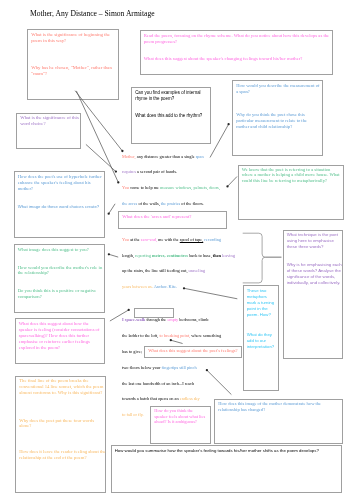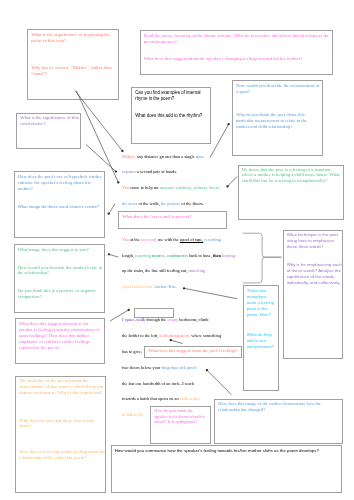--- a/index.html
+++ b/index.html
@@ -24,20 +24,21 @@
 .pl{position:absolute;white-space:nowrap;font-size:4.35px;}
 .pl span{white-space:pre;}
 .u{text-decoration:underline}
 .b{font-weight:bold}
 svg#arrows{position:absolute;left:0;top:0;width:354px;height:500px;}
 </style>
 </head>
 <body>
 
 <div class="page">
+  <div id="title">Mother, Any Distance – Simon Armitage</div>
   <div class="box f-serif" style="left:27px;top:29px;width:92px;height:71px;">
     <div class="para c-red" style="top:2.2px;font-size:4.8px;line-height:5.85px;">
       <div>What is the significance of beginning the</div>
       <div>poem in this way?</div>
     </div>
     <div class="para c-red" style="top:35.2px;font-size:4.8px;line-height:5.85px;">
       <div>Why has he chosen, "Mother", rather than</div>
       <div>"mum"?</div>
     </div>
   </div>

